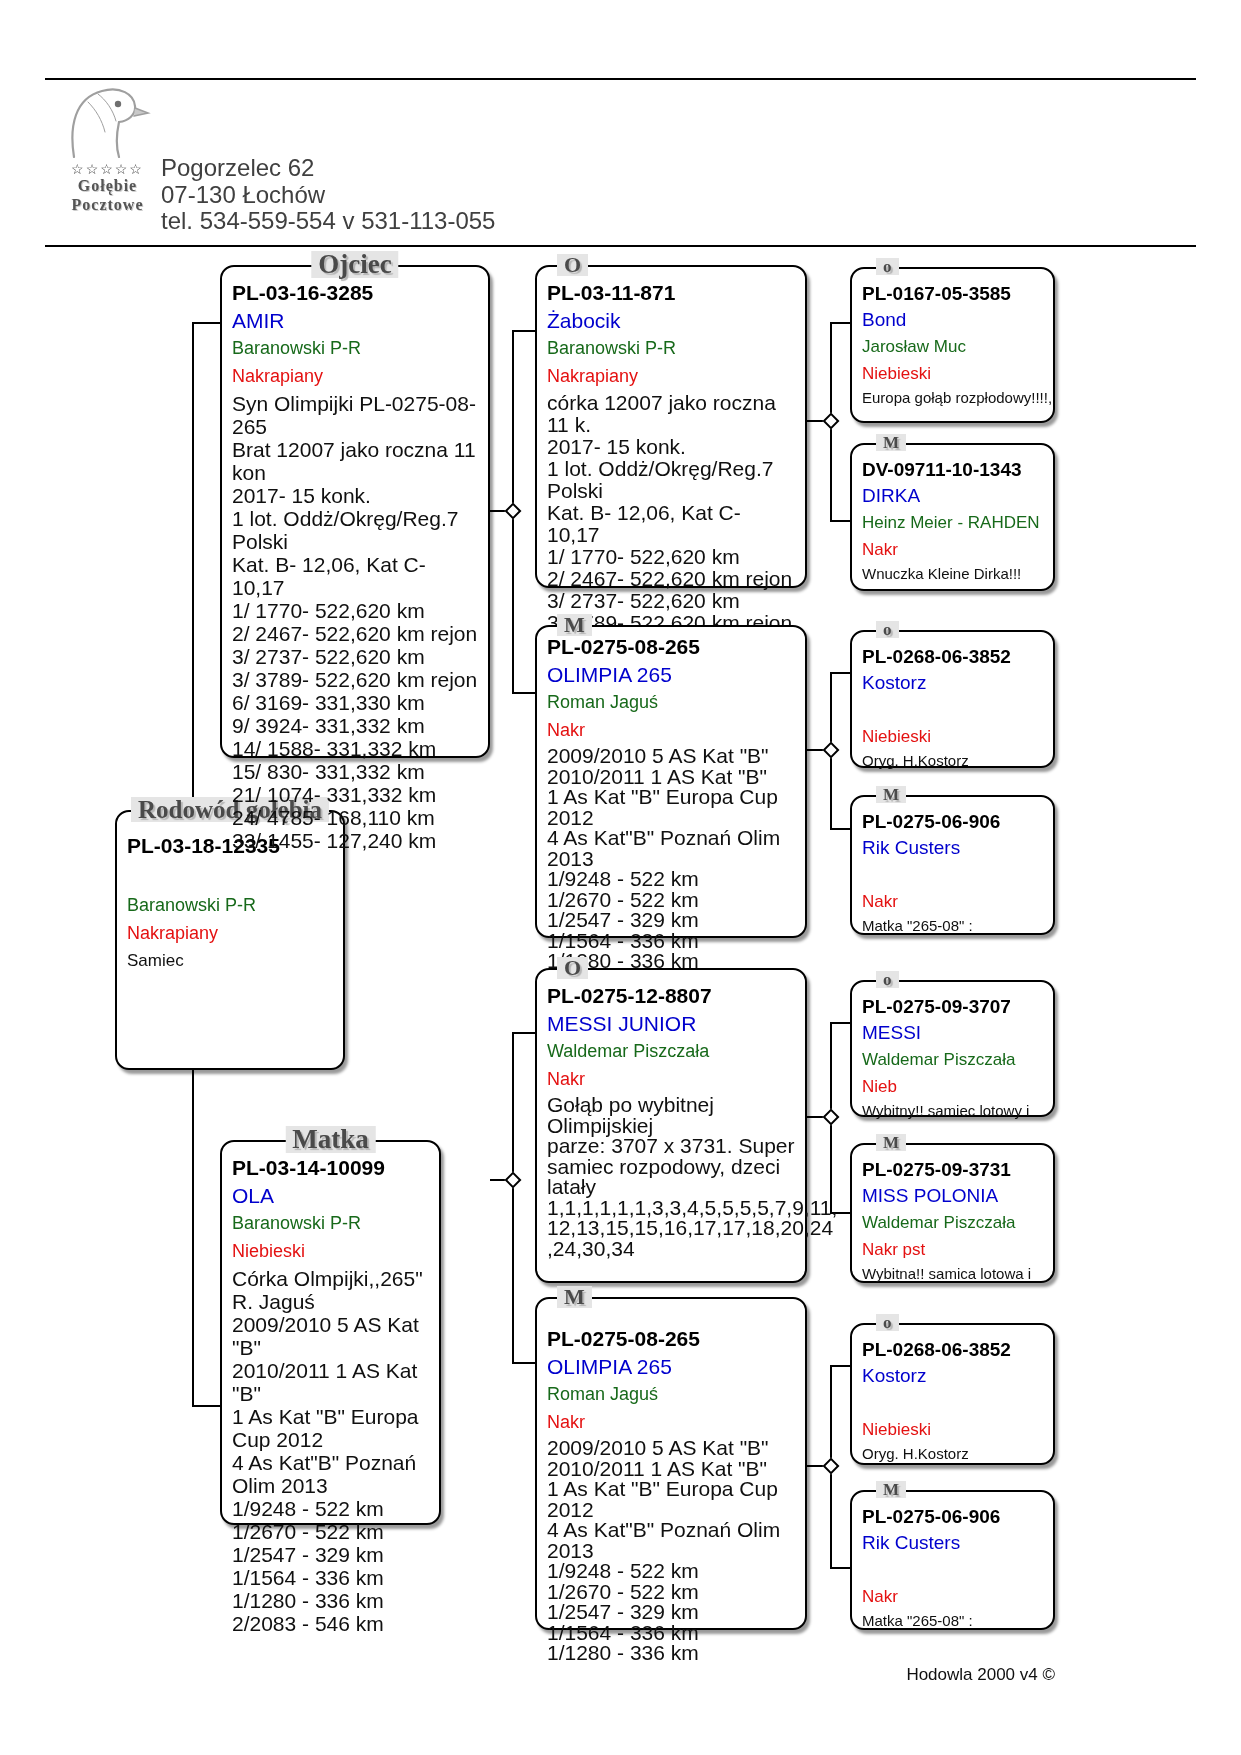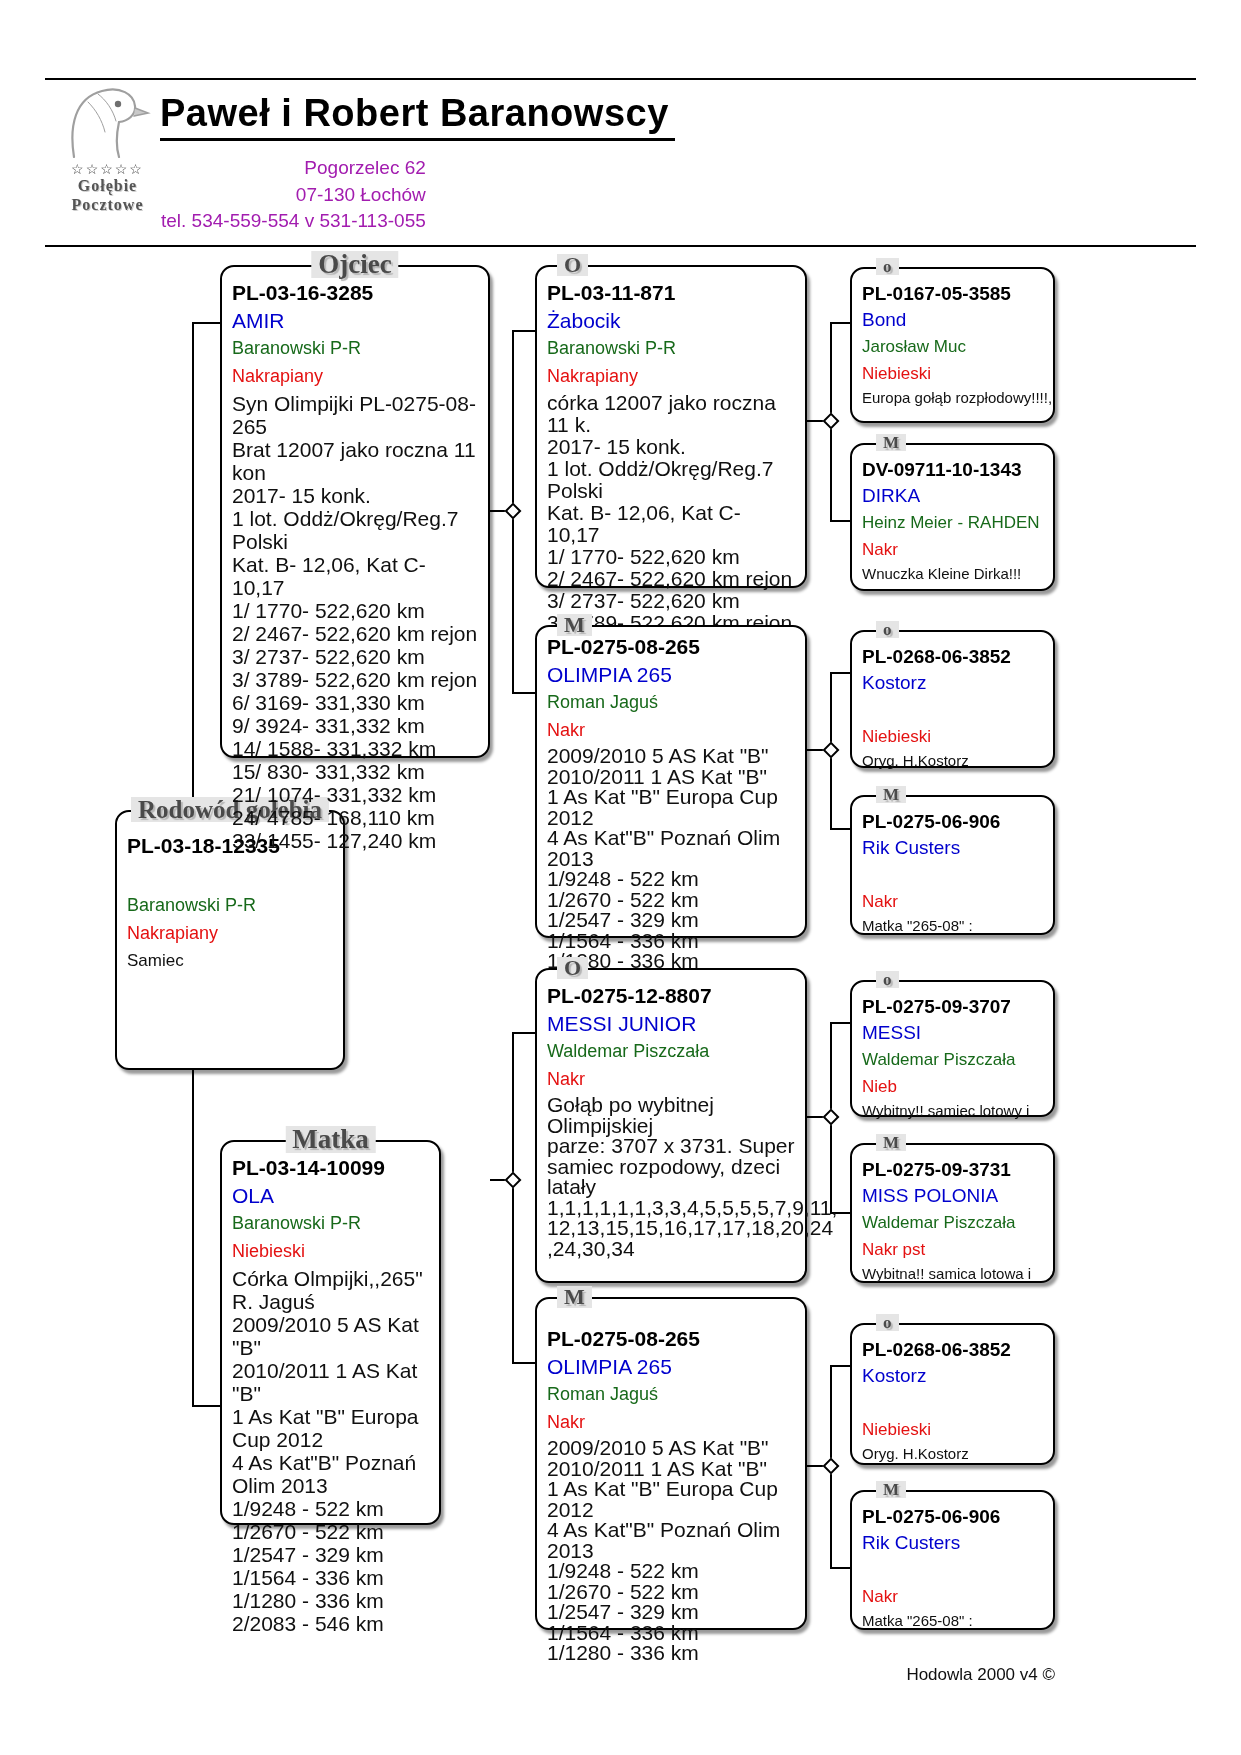--- a/index.html
+++ b/index.html
@@ -10,21 +10,21 @@
   }
   .hr { position:absolute; left:45px; width:1151px; height:2px; background:#000; }
 
   
   .logo { position:absolute; left:50px; top:84px; width:115px; text-align:center; }
   .logo-stars { font-size:14px; letter-spacing:2px; color:#3a3a3a; line-height:14px; }
   .logo-cap { font-family:"Liberation Serif",serif; font-weight:bold; font-size:16px;
               color:#555; letter-spacing:1px; line-height:19px; text-shadow:1px 1px 0 #ccc; }
   .title { position:absolute; left:160px; top:92px; font-size:38px; font-weight:bold;
            letter-spacing:.5px; border-bottom:3px solid #000; padding:0 6px 3px 0; }
-  .addr { position:absolute; left:161px; top:155px; font-size:19px; line-height:26.5px; color:#a21caf;text-align:right; }
+  .addr { position:absolute; left:161px; top:155px; font-size:24px; line-height:26.5px; color:#404040; }
 
   
   .box { position:absolute; box-sizing:border-box; background:#fff; border:2px solid #000;
          border-radius:14px; box-shadow:3px 4px 3px rgba(0,0,0,.4); z-index:2;
          padding:12px 6px 4px 10px; }
   .tag { position:absolute; font-family:"Liberation Serif",serif; font-weight:bold;
          color:#4a4a4a; background:#e5e5e5; padding:0 7px; line-height:1;
          text-shadow:2px 2px 1px #b5b5b5; white-space:nowrap; z-index:3; }
   .tagC { left:50%; transform:translateX(-50%); top:-16px; font-size:27px; }
   .tagR { left:50%; transform:translateX(-50%); top:-15px; font-size:25px; }
@@ -76,21 +76,20 @@
         <path d="M40,10 C48,16 55,26 58,37" stroke-width="1"></path>
         <path d="M30,18 C38,26 44,36 47,48" stroke-width="1"></path>
       </g>
       <circle cx="60" cy="20" r="3.2" fill="#6f6f6f"></circle>
     </svg>
     <div class="logo-stars">☆☆☆☆☆</div>
     <div class="logo-cap">Gołębie</div>
     <div class="logo-cap">Pocztowe</div>
   </div>
 
-  <div class="title">Paweł i Robert Baranowscy</div>
   <div class="addr">
     <div>Pogorzelec 62</div>
     <div>07-130 Łochów</div>
     <div>tel. 534-559-554 v 531-113-055</div>
   </div>
 
   <div class="cl" style="left:192px;top:322px;width:28px;height:2px"></div>
   <div class="cl" style="left:192px;top:322px;width:2px;height:1085px"></div>
   <div class="cl" style="left:192px;top:1405px;width:28px;height:2px"></div>
 

